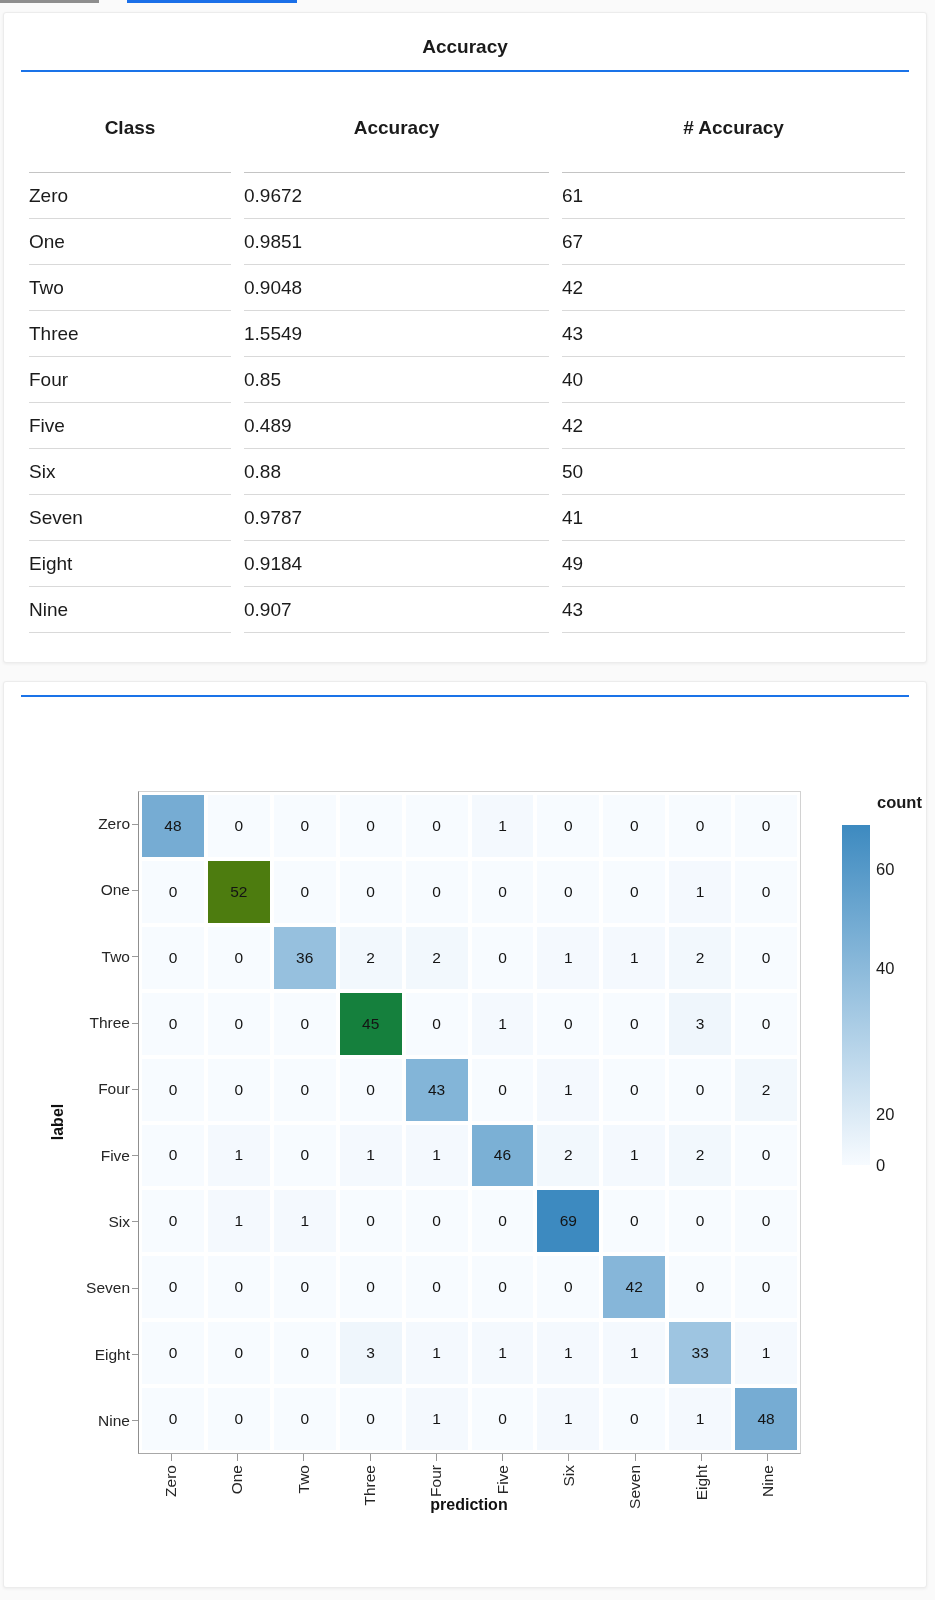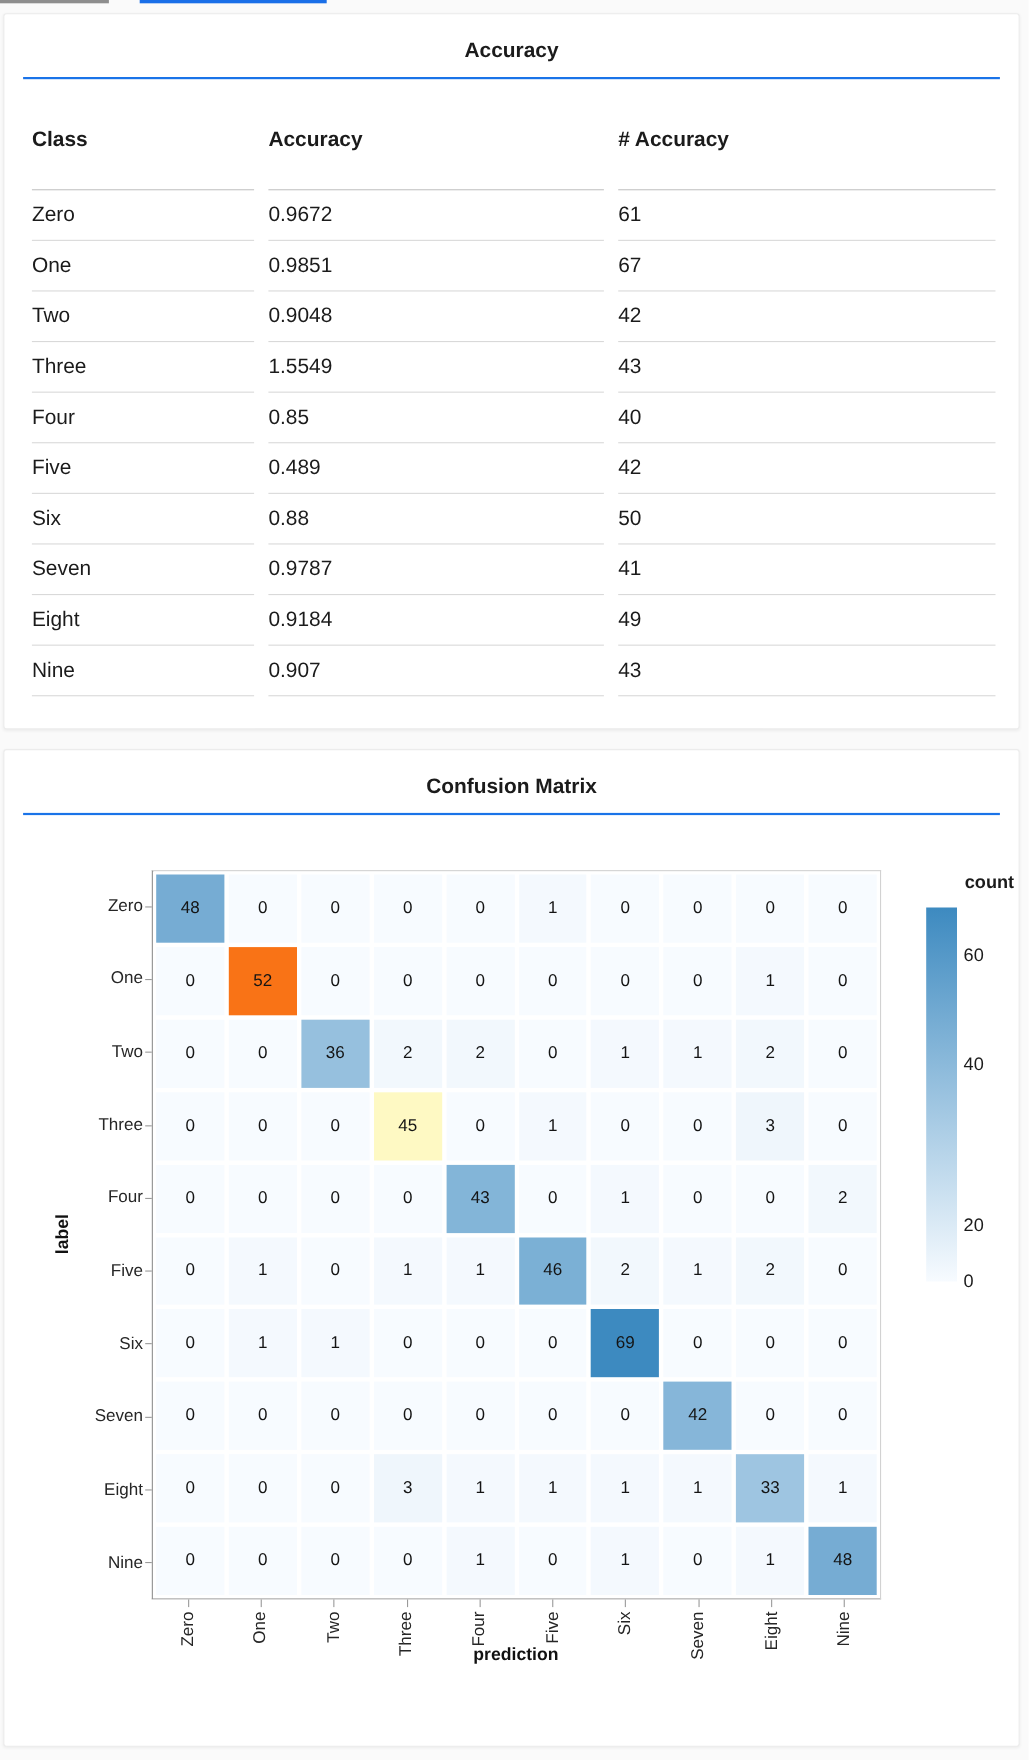--- a/index.html
+++ b/index.html
@@ -29,21 +29,21 @@
     border:none;border-top:2px solid #1a73e8;
     margin:13px 17px 0 17px;
   }
   
   table.acc{
     border-collapse:separate;border-spacing:13px 0;
     margin:0 12px;width:900px;table-layout:fixed;
     font-size:19px;
   }
   table.acc th{
-    text-align:left;font-weight:bold;
+    text-align:center;font-weight:bold;
     padding:45px 0 33px 0;
     border-bottom:1px solid #c4c4c4;
   }
   table.acc td{
     padding:13px 0 12px 0;line-height:20px;
     border-bottom:1px solid #d9d9d9;
   }
   
   .chart{position:absolute;left:0;top:97px;width:924px;height:810px;}
   .plot{
@@ -159,37 +159,36 @@
         <tr>
           <td>Nine</td>
           <td>0.907</td>
           <td>43</td>
         </tr>
       </tbody>
   </table>
 </section>
 
 <section class="card" style="top:681px;height:907px;">
-  <div class="card-title">Confusion Matrix</div>
   <hr class="title-rule" style="border-top-color: rgb(26, 115, 232);">
 
   <div class="chart">
     <div class="plot">
         <div class="mcell" style="background: rgb(118, 172, 211);">48</div>
         <div class="mcell" style="background: rgb(247, 251, 255);">0</div>
         <div class="mcell" style="background: rgb(247, 251, 255);">0</div>
         <div class="mcell" style="background: rgb(247, 251, 255);">0</div>
         <div class="mcell" style="background: rgb(247, 251, 255);">0</div>
         <div class="mcell" style="background: rgb(244, 249, 254);">1</div>
         <div class="mcell" style="background: rgb(247, 251, 255);">0</div>
         <div class="mcell" style="background: rgb(247, 251, 255);">0</div>
         <div class="mcell" style="background: rgb(247, 251, 255);">0</div>
         <div class="mcell" style="background: rgb(247, 251, 255);">0</div>
         <div class="mcell" style="background: rgb(247, 251, 255);">0</div>
-        <div class="mcell" style="background: #f97316;">52</div>
+        <div class="mcell" style="background: #4d7c0f;">52</div>
         <div class="mcell" style="background: rgb(247, 251, 255);">0</div>
         <div class="mcell" style="background: rgb(247, 251, 255);">0</div>
         <div class="mcell" style="background: rgb(247, 251, 255);">0</div>
         <div class="mcell" style="background: rgb(247, 251, 255);">0</div>
         <div class="mcell" style="background: rgb(247, 251, 255);">0</div>
         <div class="mcell" style="background: rgb(247, 251, 255);">0</div>
         <div class="mcell" style="background: rgb(244, 249, 254);">1</div>
         <div class="mcell" style="background: rgb(247, 251, 255);">0</div>
         <div class="mcell" style="background: rgb(247, 251, 255);">0</div>
         <div class="mcell" style="background: rgb(247, 251, 255);">0</div>
@@ -197,21 +196,21 @@
         <div class="mcell" style="background: rgb(242, 248, 253);">2</div>
         <div class="mcell" style="background: rgb(242, 248, 253);">2</div>
         <div class="mcell" style="background: rgb(247, 251, 255);">0</div>
         <div class="mcell" style="background: rgb(244, 249, 254);">1</div>
         <div class="mcell" style="background: rgb(244, 249, 254);">1</div>
         <div class="mcell" style="background: rgb(242, 248, 253);">2</div>
         <div class="mcell" style="background: rgb(247, 251, 255);">0</div>
         <div class="mcell" style="background: rgb(247, 251, 255);">0</div>
         <div class="mcell" style="background: rgb(247, 251, 255);">0</div>
         <div class="mcell" style="background: rgb(247, 251, 255);">0</div>
-        <div class="mcell" style="background: #fef9c3;">45</div>
+        <div class="mcell" style="background: #15803d;">45</div>
         <div class="mcell" style="background: rgb(247, 251, 255);">0</div>
         <div class="mcell" style="background: rgb(244, 249, 254);">1</div>
         <div class="mcell" style="background: rgb(247, 251, 255);">0</div>
         <div class="mcell" style="background: rgb(247, 251, 255);">0</div>
         <div class="mcell" style="background: rgb(239, 246, 252);">3</div>
         <div class="mcell" style="background: rgb(247, 251, 255);">0</div>
         <div class="mcell" style="background: rgb(247, 251, 255);">0</div>
         <div class="mcell" style="background: rgb(247, 251, 255);">0</div>
         <div class="mcell" style="background: rgb(247, 251, 255);">0</div>
         <div class="mcell" style="background: rgb(247, 251, 255);">0</div>

